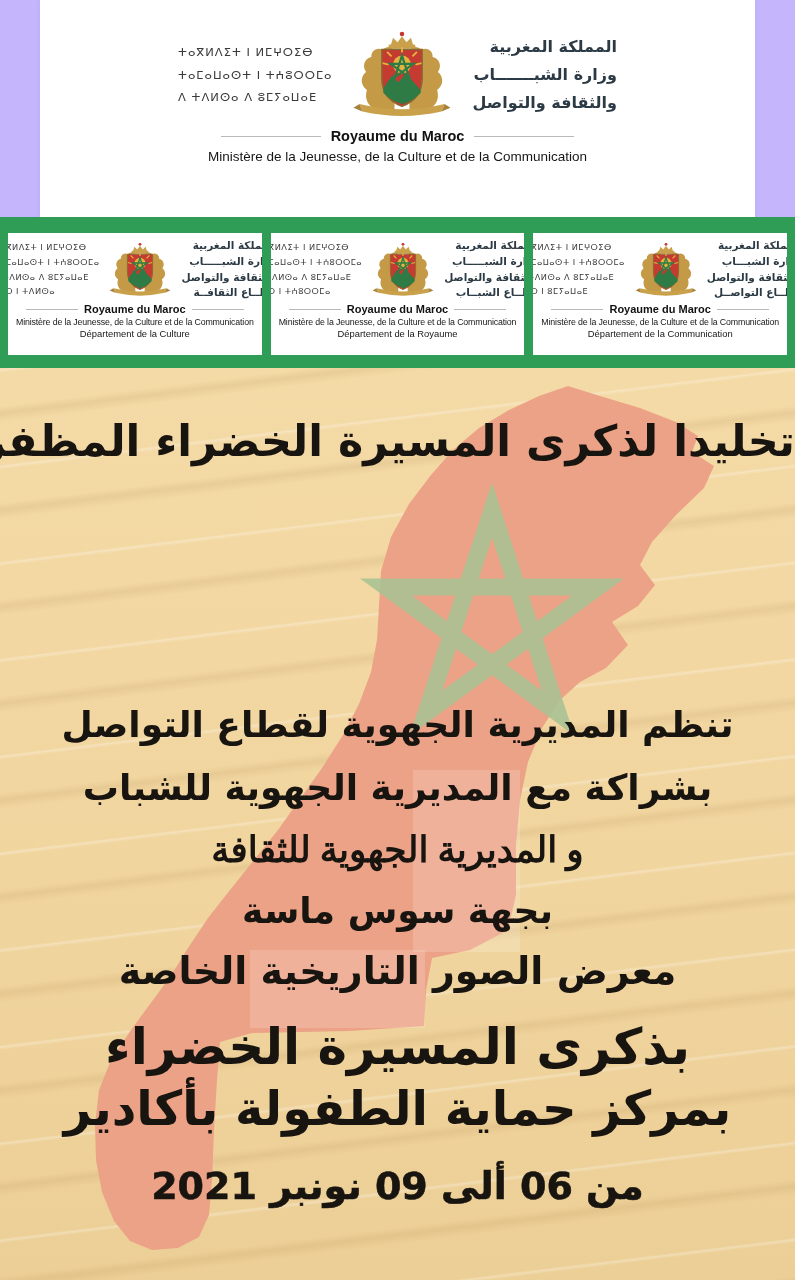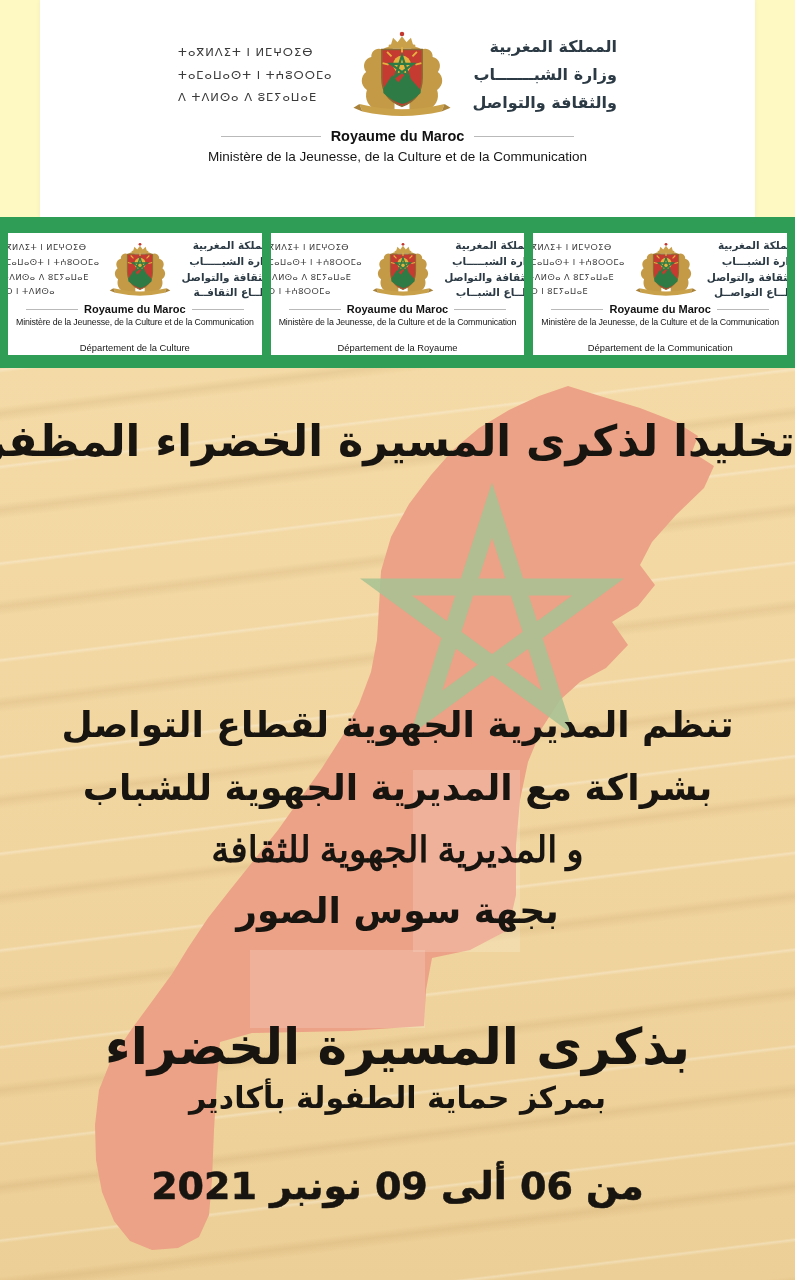--- a/index.html
+++ b/index.html
@@ -1,19 +1,19 @@
 <!DOCTYPE html>
 <html lang="ar"><head>
 <meta charset="utf-8">
 <style>
   * { margin:0; padding:0; box-sizing:border-box; }
   html,body { background:#f4f4f5; }
   .page {
     position:relative; width:795px; height:1280px; margin:0 auto;
-    background:#fef9c3; overflow:hidden;
+    background:#c4b5fd; overflow:hidden;
     font-family:"Liberation Sans","DejaVu Sans",sans-serif;
   }
   
   .sheet {
     position:absolute; left:40px; top:0; width:715px; height:217px;
     background:#ffffff; box-shadow:0 0 5px rgba(0,0,0,.05);
   }
   .logo-block { width:100%; padding-top:30px; display:flex; flex-direction:column; align-items:center; }
   .logo-row { display:flex; align-items:center; justify-content:center; gap:14px; }
   .tif {
@@ -40,21 +40,21 @@
     background:#ffffff; flex:1 1 0; height:122px; overflow:hidden;
     display:flex; flex-direction:column; align-items:center; padding-top:5px;
   }
   .logo-row.sm { gap:6px; }
   .tif.sm { font-size:8.2px; line-height:1.78; letter-spacing:.5px; }
   .ara.sm { font-size:10.5px; line-height:1.5; }
   .royaume-row.sm { margin-top:2px; gap:6px; }
   .royaume-row.sm .rule { width:52px; }
   .royaume-row.sm .royaume-text { font-size:11px; }
   .ministere.sm { font-size:8.8px; margin-top:2px; letter-spacing:-.15px; }
-  .departement { font-size:9.4px; color:#161616; margin-top:15px; white-space:nowrap; }
+  .departement { font-size:9.4px; color:#161616; margin-top:1px; white-space:nowrap; }
   
   .poster {
     position:absolute; left:0; top:368px; width:795px; height:912px;
     background:
       repeating-linear-gradient(173deg,
         rgba(255,255,255,0) 0px, rgba(255,255,255,.28) 2px, rgba(255,255,255,0) 5px,
         rgba(0,0,0,0) 38px, rgba(163,120,62,.13) 45px, rgba(0,0,0,0) 54px,
         rgba(0,0,0,0) 96px),
       linear-gradient(180deg,#f4daa6 0%,#f1d59f 55%,#eccf96 100%);
     overflow:hidden;
@@ -66,21 +66,21 @@
   }
   .pl0 { top:48px;  font-size:43px; }
   .pl1 { top:142px; font-size:46px; }
   .pl2 { top:232px; font-size:50px; -webkit-text-stroke:1.1px #181410; }
   .pl3 { top:336px; font-size:36px; }
   .pl4 { top:399px; font-size:36px; }
   .pl5 { top:461px; font-size:36px;font-family:Liberation Serif, serif; }
   .pl6 { top:522px; font-size:36px; }
   .pl7 { top:581px; font-size:38px; }
   .pl8 { top:650px; font-size:50px; }
-  .pl9 { top:712px; font-size:30px; }
+  .pl9 { top:712px; font-size:48px; }
   .date { top:796px; font-size:38px; -webkit-text-stroke:.6px #181410; }
 </style>
 </head>
 <body>
 
 <svg aria-hidden="true" style="position:absolute;width:0;height:0;overflow:hidden">
   <defs>
     <symbol id="coa" viewBox="0 0 150 120">
       <path d="M44,108 C30,104 24,92 28,80 C19,74 19,62 27,56 C21,48 25,38 34,36 C33,28 41,22 49,26 C55,20 63,22 65,28 L65,108 Z" fill="#c49a46"></path>
       <path d="M106,108 C120,104 126,92 122,80 C131,74 131,62 123,56 C129,48 125,38 116,36 C117,28 109,22 101,26 C95,20 87,22 85,28 L85,108 Z" fill="#c49a46"></path>
@@ -223,19 +223,20 @@
       <polygon fill="#eca286" points="568,18 600,28 640,40 676,54 698,68 692,84 714,98 704,120 676,147 652,174 640,197 655,217 638,238 612,254 628,277 606,300 580,314 560,332 542,360 528,394 520,432 516,477 516,527 508,562 470,582 432,590 426,622 424,658 350,663 252,665 220,674 217,712 214,762 212,812 209,847 199,869 178,880 152,882 130,873 114,853 102,824 96,792 95,757 99,722 111,692 131,662 153,632 172,606 188,580 208,550 230,522 254,492 278,462 300,431 322,400 343,367 359,336 371,304 377,272 379,238 381,203 391,169 409,136 431,107 453,82 479,60 509,42 539,28"></polygon>
       <rect x="413" y="402" width="107" height="182" fill="rgba(255,255,255,0.16)"></rect>
       <rect x="250" y="582" width="175" height="78" fill="rgba(255,255,255,0.16)"></rect>
       <path d="M492,142 L558,345 L386,219 L598,219 L426,345 Z" fill="none" stroke="#a7c293" stroke-width="17" stroke-opacity="0.88"></path>
     </svg>
 
     <div class="pl pl0" dir="rtl">تخليدا لذكرى المسيرة الخضراء المظفرة</div>
     <div class="pl pl3" dir="rtl">تنظم المديرية الجهوية لقطاع التواصل</div>
     <div class="pl pl4" dir="rtl">بشراكة مع المديرية الجهوية للشباب</div>
     <div class="pl pl5" dir="rtl">و المديرية الجهوية للثقافة</div>
-    <div class="pl pl6" dir="rtl">بجهة سوس الصور</div>
+    <div class="pl pl6" dir="rtl">بجهة سوس ماسة</div>
+    <div class="pl pl7" dir="rtl">معرض الصور التاريخية الخاصة</div>
     <div class="pl pl8" dir="rtl">بذكرى المسيرة الخضراء</div>
     <div class="pl pl9" dir="rtl">بمركز حماية الطفولة بأكادير</div>
     <div class="pl date" dir="rtl">من 06 ألى 09 نونبر 2021</div>
   </section>
 
 </div>
 
 </body></html>

